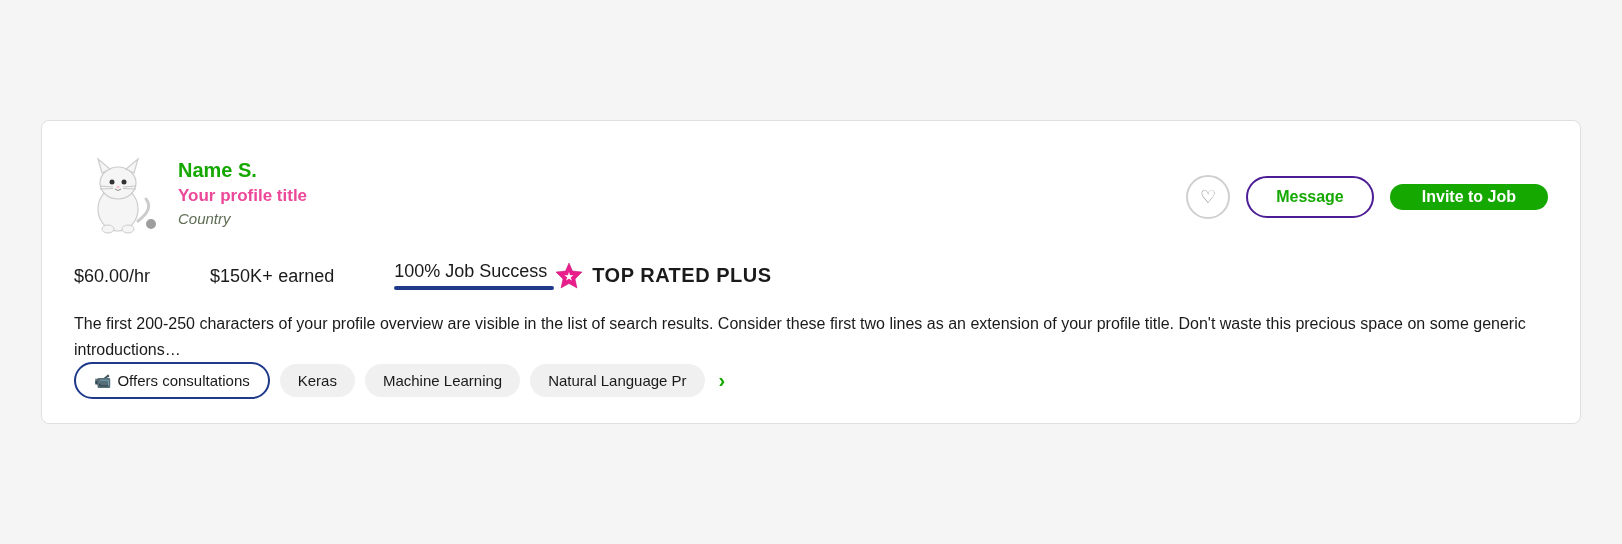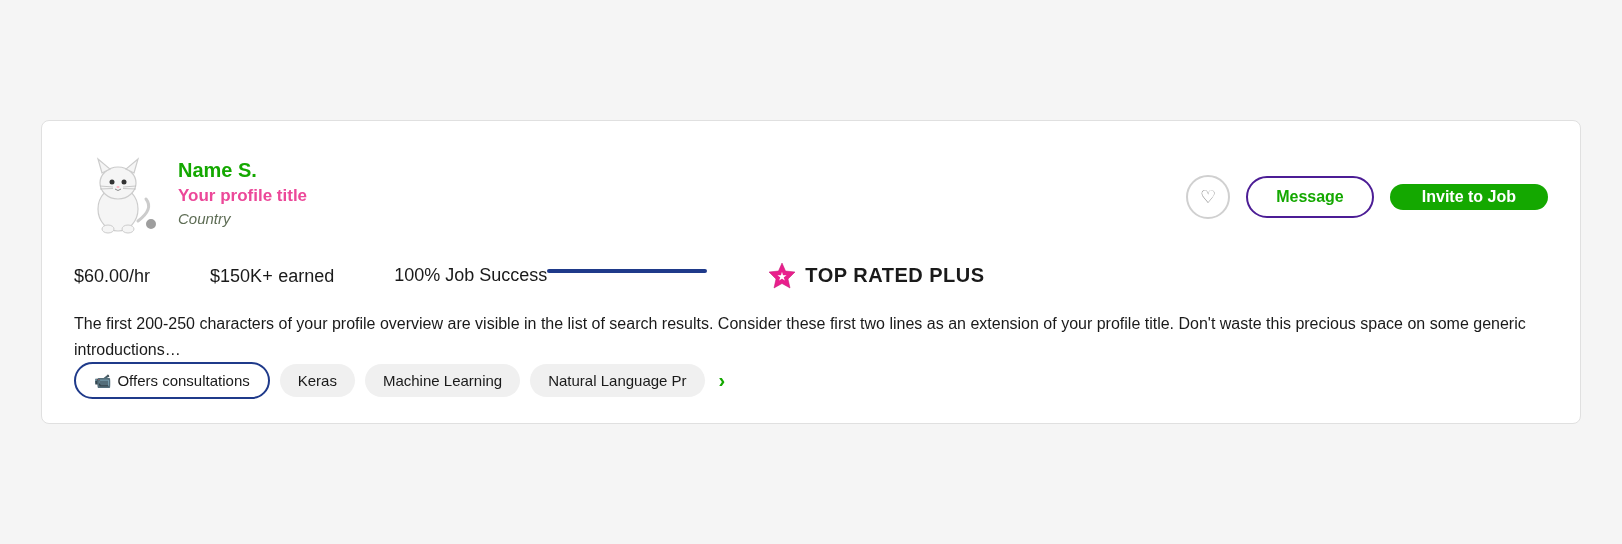--- a/index.html
+++ b/index.html
@@ -129,23 +129,22 @@
       font-size: 20px;
       font-weight: 700;
       color: #1a1a1a;
     }
     .stat-value span {
       font-weight: 400;
       font-size: 18px;
     }
     .job-success-wrap {
       display: flex;
-      flex-direction: row;
+      flex-direction: column;
       align-items: flex-start;
-      margin-right: 60px;
     }
     .job-success-label {
       font-size: 18px;
       font-weight: 500;
       color: #1a1a1a;
     }
     .job-success-bar {
       height: 4px;
       width: 160px;
       background: #1f3a8a;

